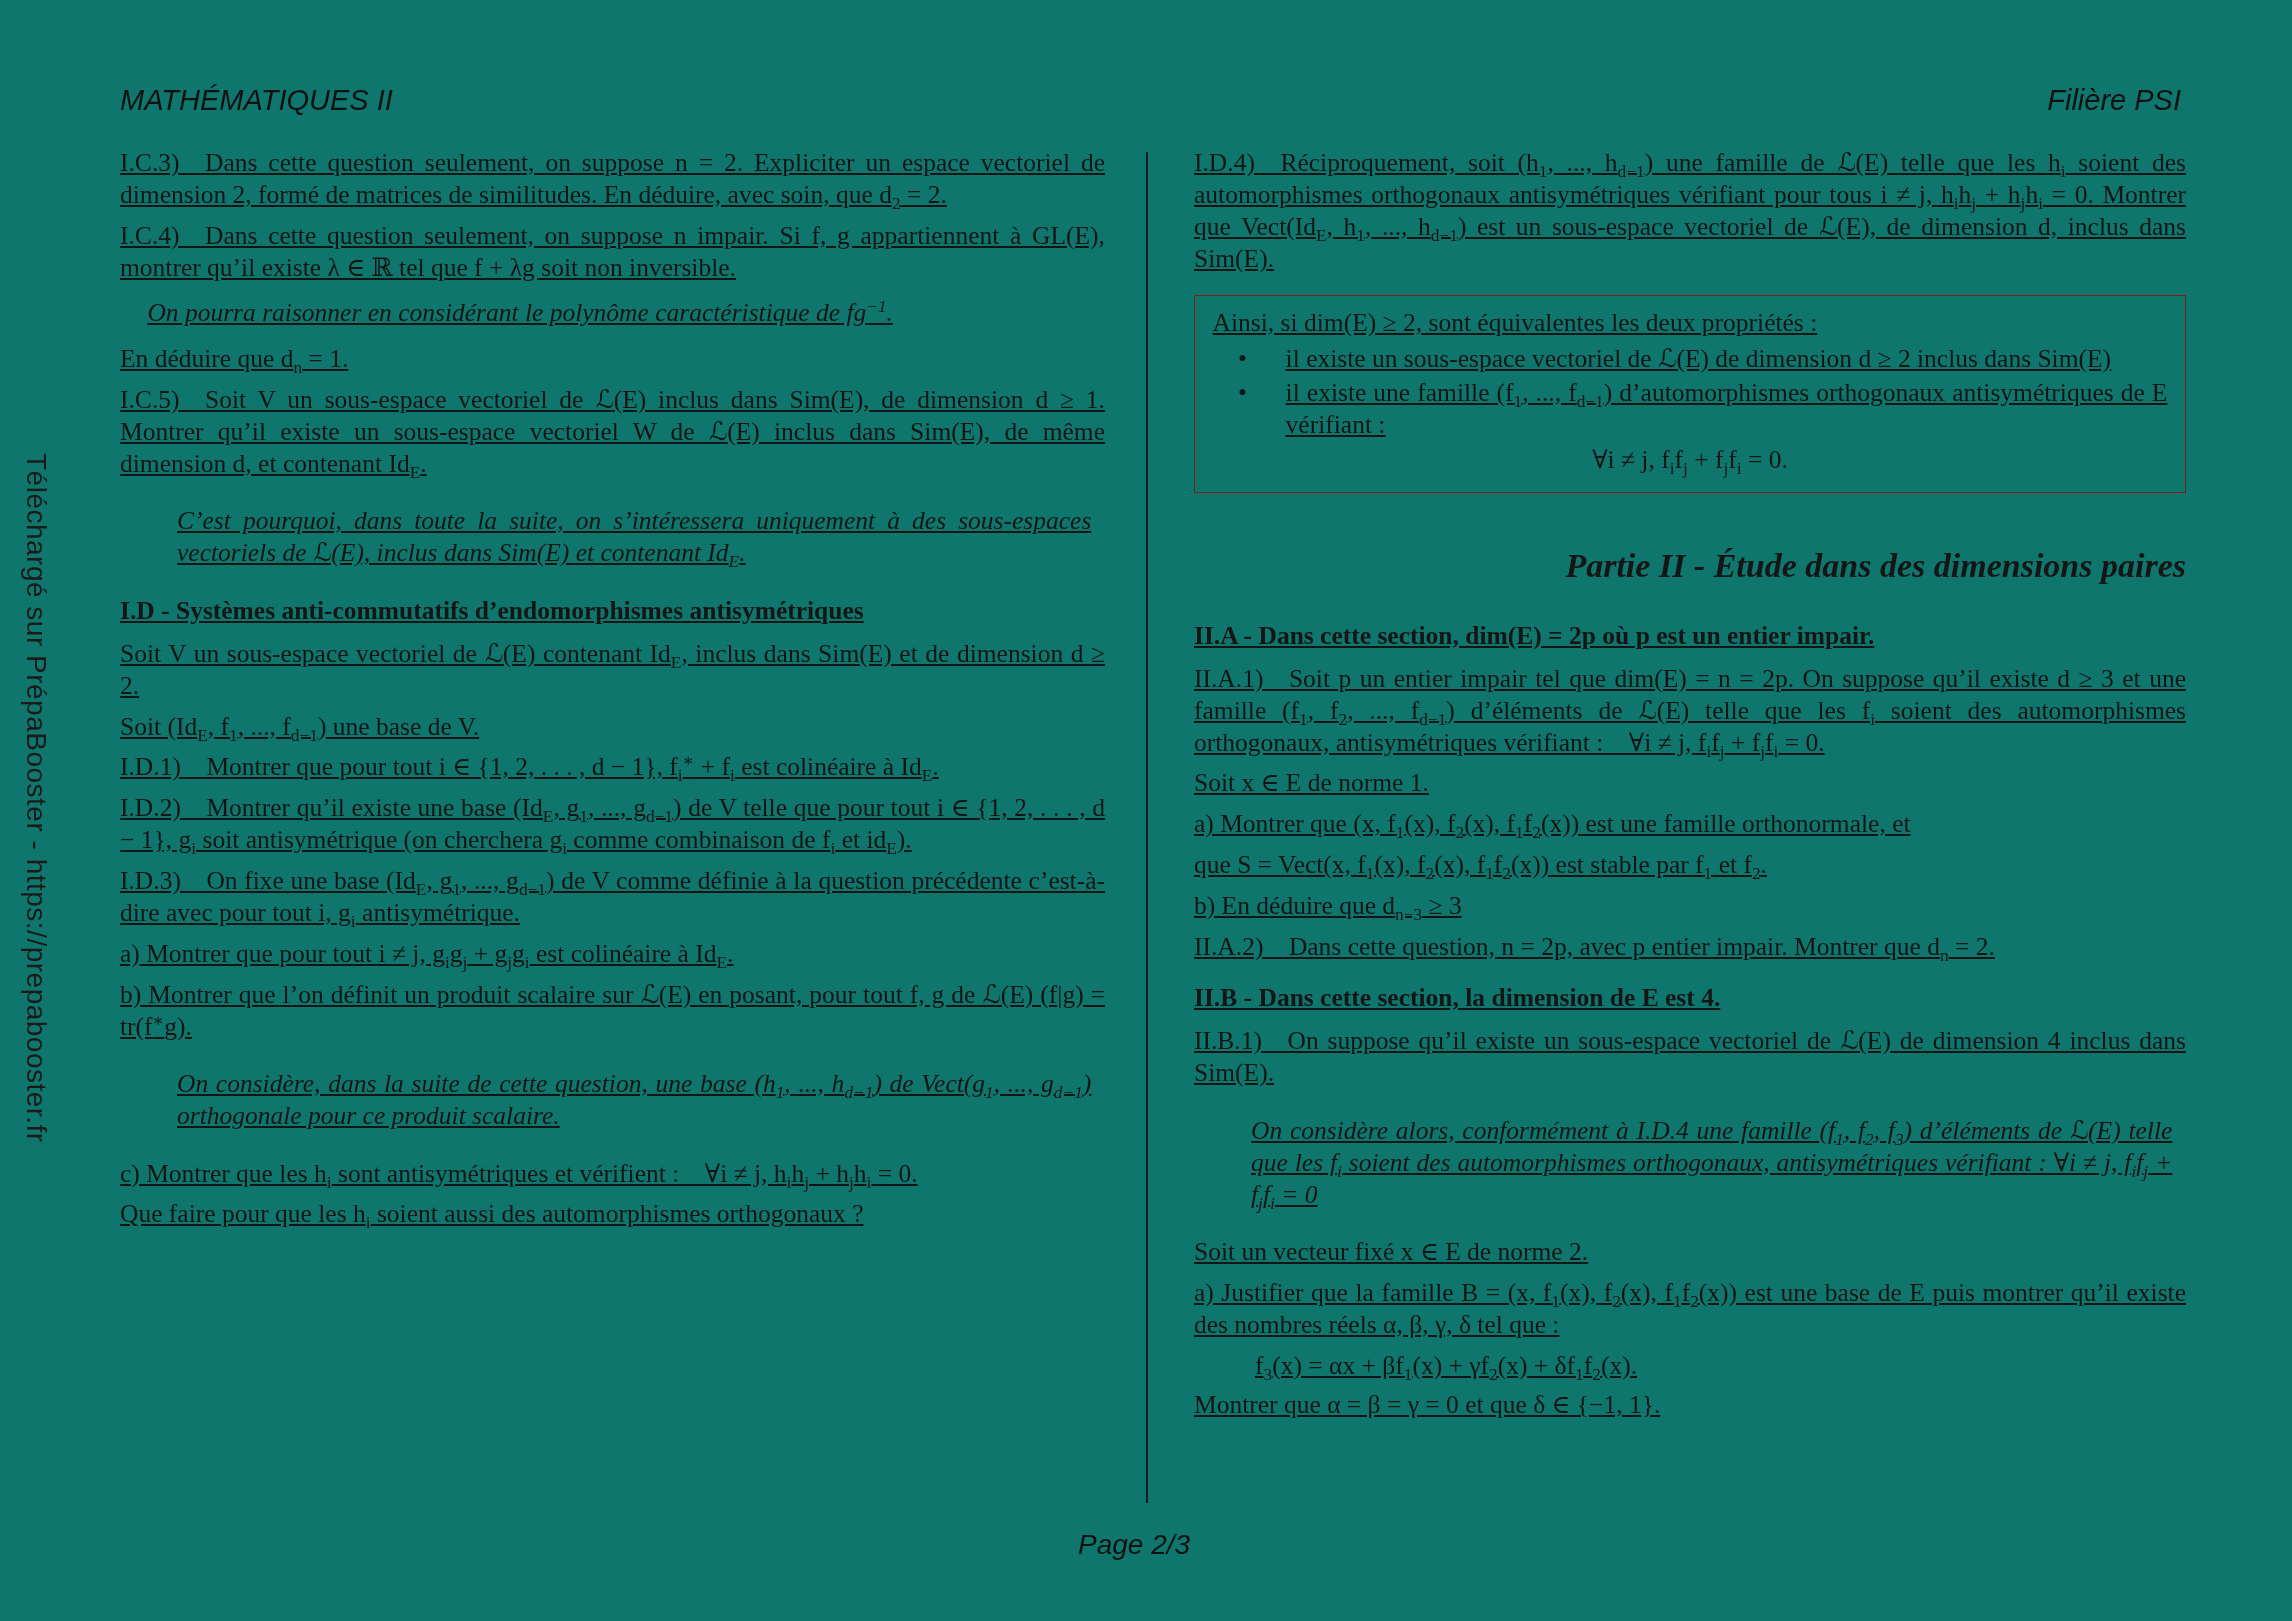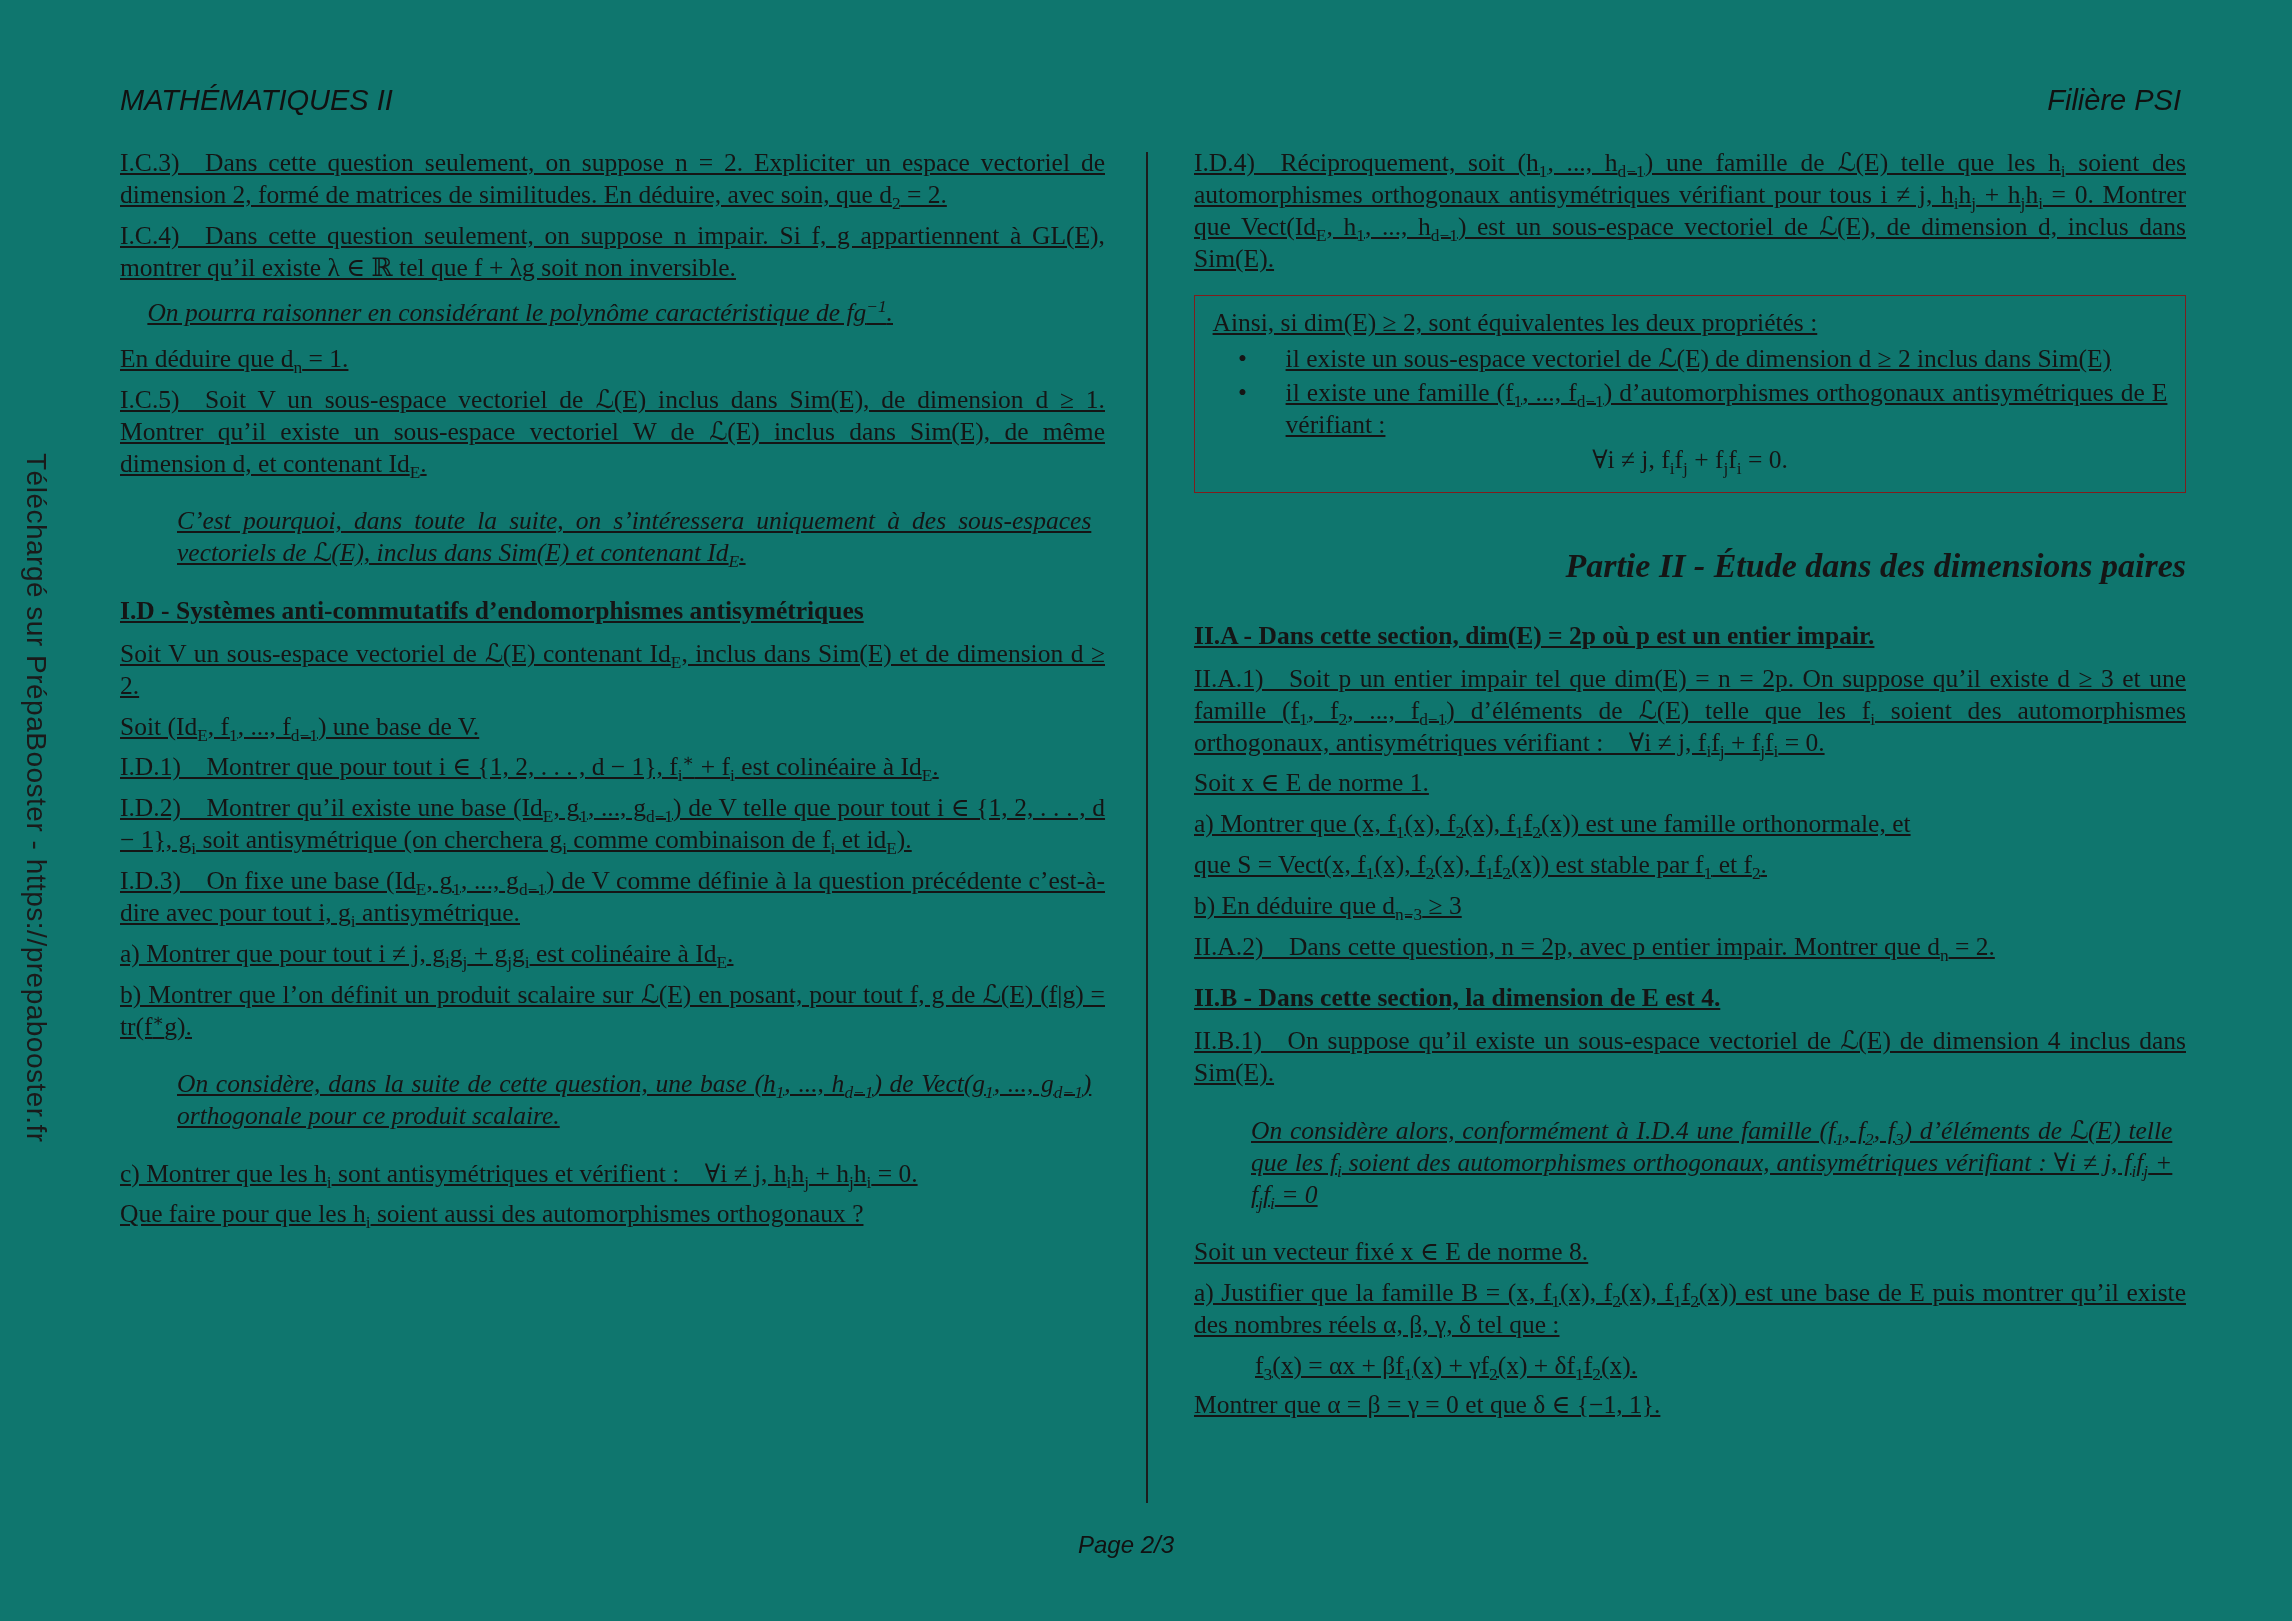--- a/index.html
+++ b/index.html
@@ -57,21 +57,21 @@
     font-weight:bold;font-style:italic;
     font-size:34px;line-height:43px;
     text-align:right;
     margin:51px 0 33px 0;
   }
   .formula-indent{margin:2px 0 7.8px 61px;}
   
   .footer{
     position:absolute;left:1078px;top:1529px;
     font-family:"Liberation Sans","DejaVu Sans",sans-serif;
-    font-style:italic;font-size:24px;color:#111;
+    font-style:italic;font-size:28px;color:#111;
   }
 </style>
 </head>
 <body>
 
 <div class="page">
 
   <div class="hdr hdr-left">MATHÉMATIQUES II</div>
   <div class="hdr hdr-right">Filière PSI</div>
 
@@ -116,21 +116,21 @@
     <p class="sec">II.A - Dans cette section, dim(E) = 2p où p est un entier impair.</p>
     <p class="q">II.A.1) Soit p un entier impair tel que dim(E) = n = 2p. On suppose qu’il existe d ≥ 3 et une famille (f<sub>1</sub>, f<sub>2</sub>, ..., f<sub>d−1</sub>) d’éléments de ℒ(E) telle que les f<sub>i</sub> soient des automorphismes orthogonaux, antisymétriques vérifiant : ∀i ≠ j, f<sub>i</sub>f<sub>j</sub> + f<sub>j</sub>f<sub>i</sub> = 0.</p>
     <p class="plain">Soit x ∈ E de norme 1.</p>
     <p class="plain">a) Montrer que (x, f<sub>1</sub>(x), f<sub>2</sub>(x), f<sub>1</sub>f<sub>2</sub>(x)) est une famille orthonormale, et</p>
     <p class="plain">que S = Vect(x, f<sub>1</sub>(x), f<sub>2</sub>(x), f<sub>1</sub>f<sub>2</sub>(x)) est stable par f<sub>1</sub> et f<sub>2</sub>.</p>
     <p class="plain">b) En déduire que d<sub>n−3</sub> ≥ 3</p>
     <p class="q">II.A.2) Dans cette question, n = 2p, avec p entier impair. Montrer que d<sub>n</sub> = 2.</p>
     <p class="sec">II.B - Dans cette section, la dimension de E est 4.</p>
     <p class="q">II.B.1) On suppose qu’il existe un sous-espace vectoriel de ℒ(E) de dimension 4 inclus dans Sim(E).</p>
     <p class="block-italic">On considère alors, conformément à I.D.4 une famille (f<sub>1</sub>, f<sub>2</sub>, f<sub>3</sub>) d’éléments de ℒ(E) telle que les f<sub>i</sub> soient des automorphismes orthogonaux, antisymétriques vérifiant : ∀i ≠ j, f<sub>i</sub>f<sub>j</sub> + f<sub>j</sub>f<sub>i</sub> = 0</p>
-    <p class="plain">Soit un vecteur fixé x ∈ E de norme 8.</p>
+    <p class="plain">Soit un vecteur fixé x ∈ E de norme 2.</p>
     <p class="q">a) Justifier que la famille B = (x, f<sub>1</sub>(x), f<sub>2</sub>(x), f<sub>1</sub>f<sub>2</sub>(x)) est une base de E puis montrer qu’il existe des nombres réels α, β, γ, δ tel que :</p>
     <p class="formula-indent">f<sub>3</sub>(x) = αx + βf<sub>1</sub>(x) + γf<sub>2</sub>(x) + δf<sub>1</sub>f<sub>2</sub>(x).</p>
     <p class="plain">Montrer que α = β = γ = 0 et que δ ∈ {−1, 1}.</p>
   </div>
 
   <div class="footer">Page 2/3</div>
 
 </div>
 
 

